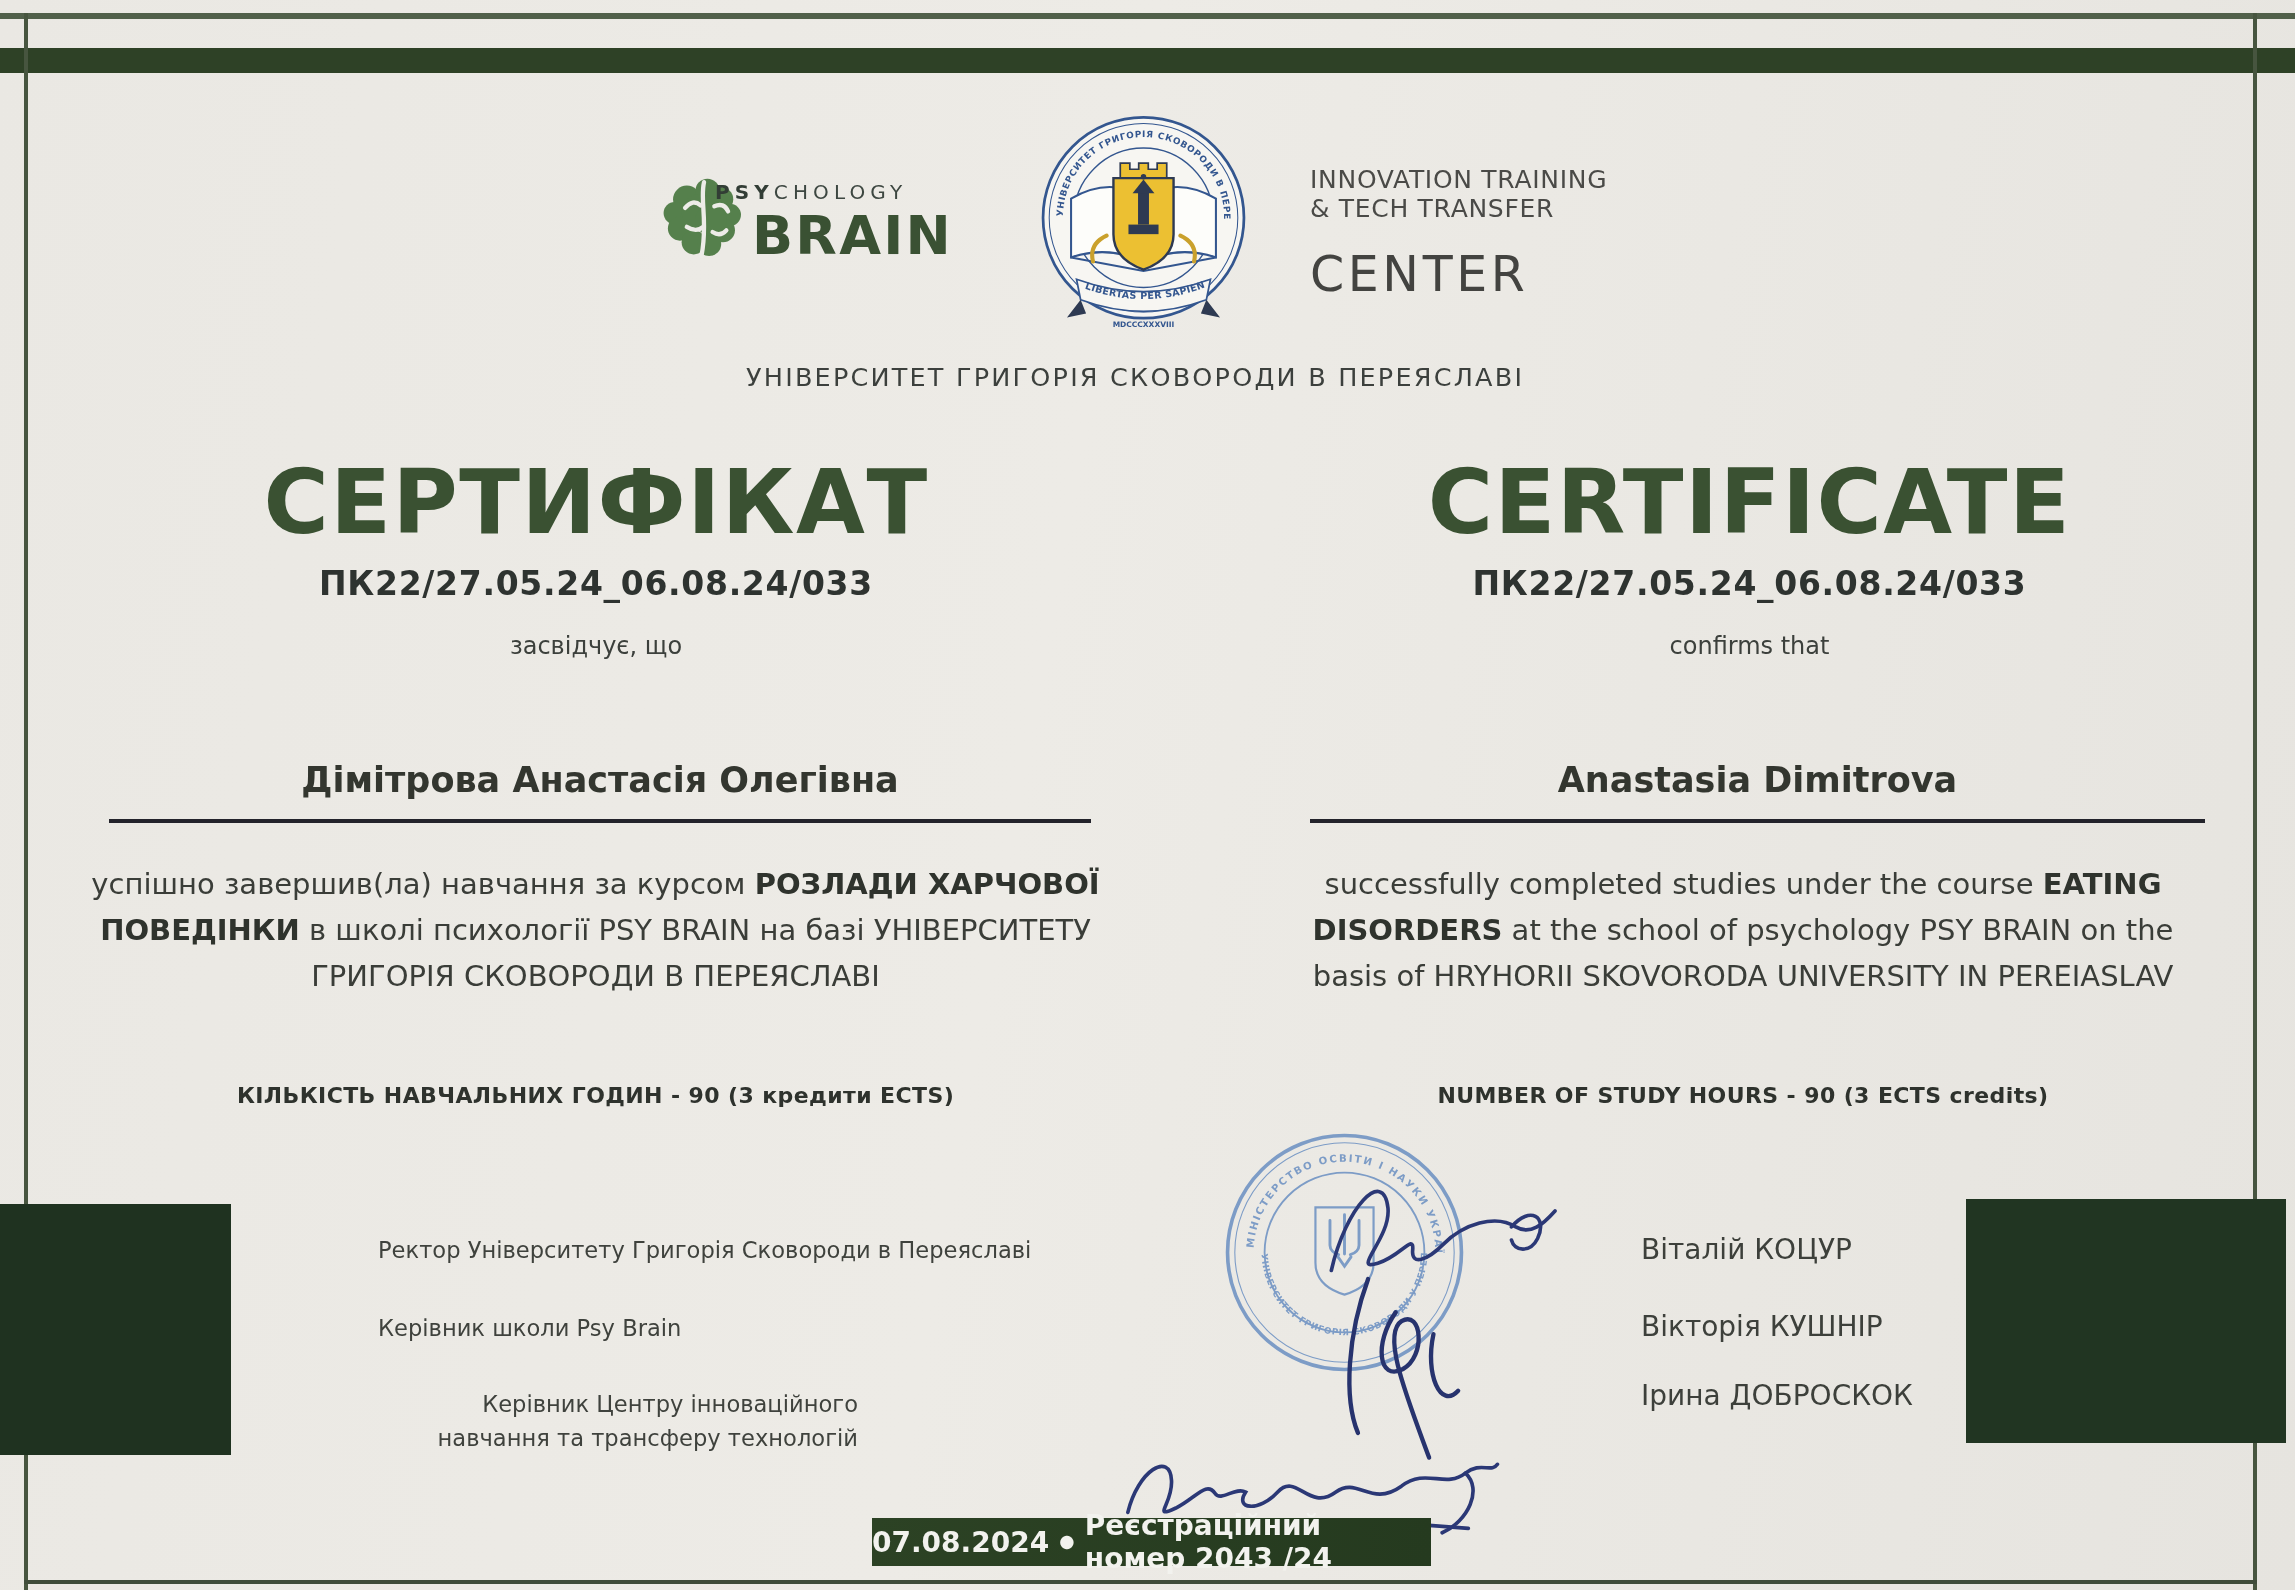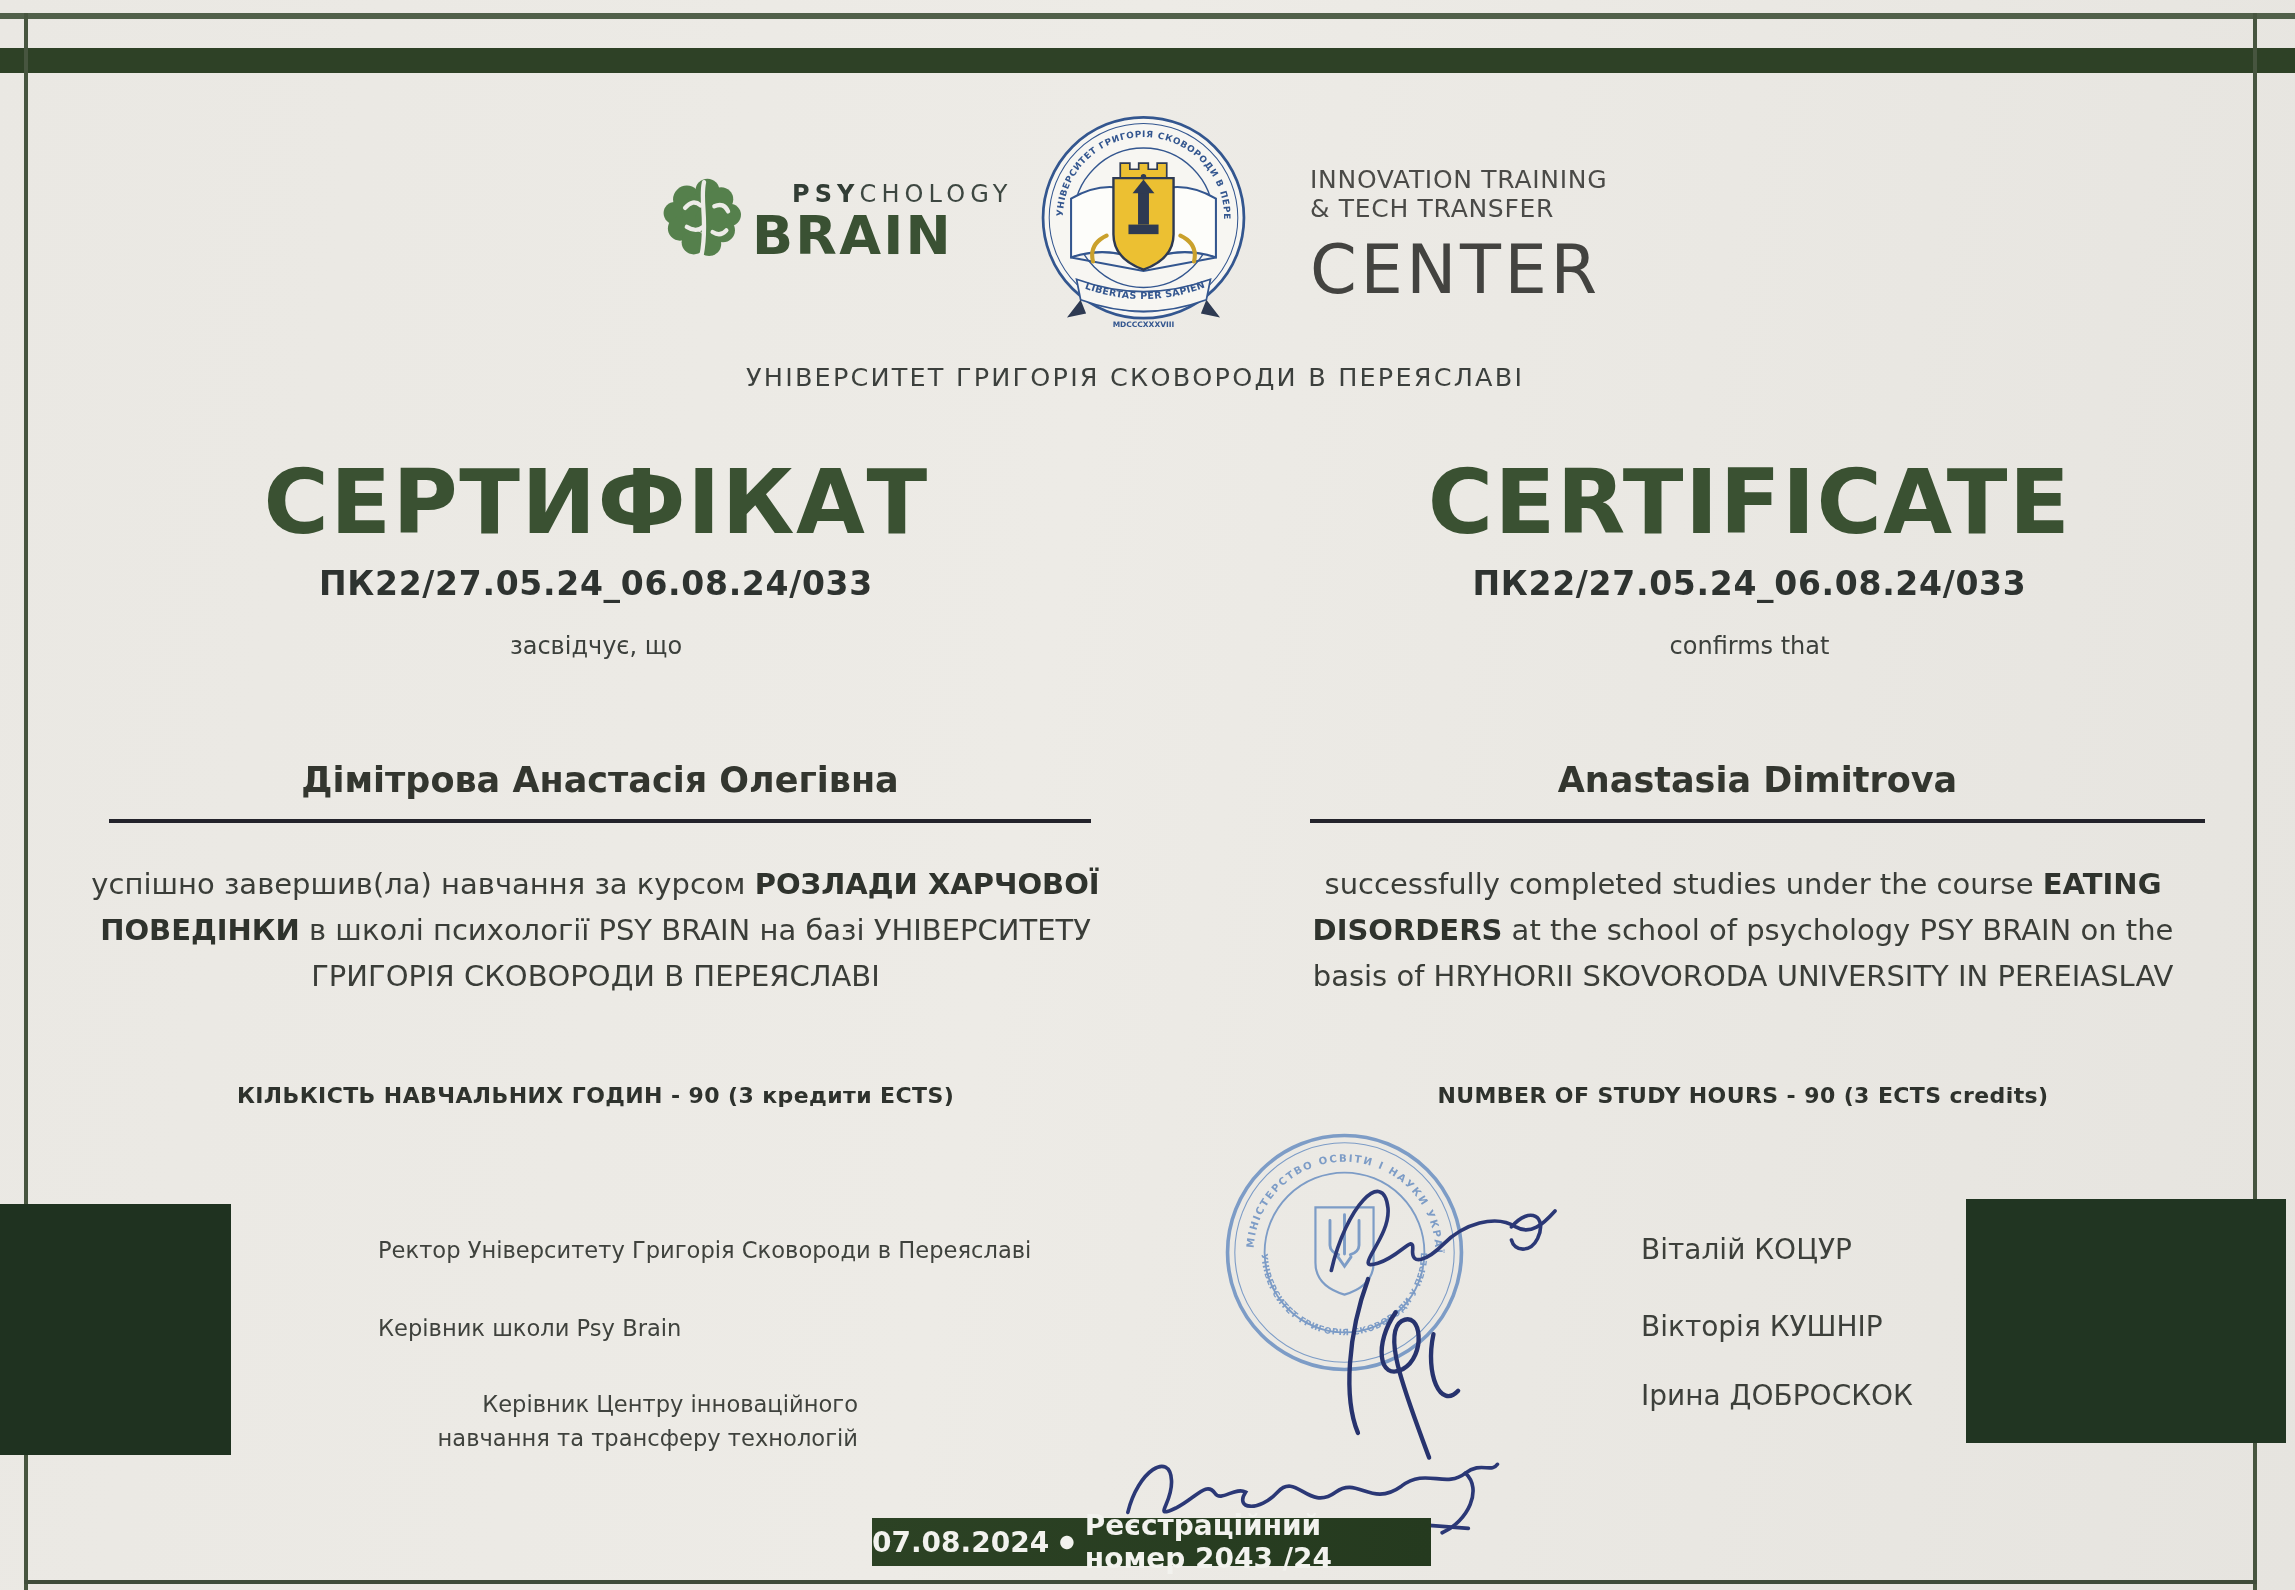--- a/index.html
+++ b/index.html
@@ -14,26 +14,26 @@
   .abs{position:absolute;}
   
   .top-thin-line{left:0;top:13px;width:2295px;height:5.8px;background:#51604a;}
   .top-bar{left:0;top:48px;width:2295px;height:25px;background:#2e4126;}
   .left-vline{left:24px;top:13px;width:4.4px;height:1577px;background:#47553f;}
   .right-vline{left:2253px;top:13px;width:4.4px;height:1577px;background:#47553f;}
   .bottom-line{left:24px;top:1580px;width:2233px;height:4.4px;background:#3f4c3a;}
   .left-block{left:0;top:1204px;width:231px;height:251px;background:#1f3220;}
   .right-block{left:1966px;top:1199px;width:320px;height:244px;background:#213522;}
   
-  .brand-word{left:792px;top:180px;width:240px;letter-spacing:5.1px;font-size:24px;color:#3d4741;}
+  .brand-word{left:715px;top:180px;width:240px;letter-spacing:5.1px;font-size:20px;color:#3d4741;}
   .brand-word b{color:#323d35;font-weight:bold;}
   .brand-main{left:752px;top:204px;font-size:54px;font-weight:bold;letter-spacing:2.2px;color:#3a5133;}
   .ittc{left:1310px;top:166px;width:313px;color:#4a4a47;}
   .ittc .l1{font-size:25px;letter-spacing:0.7px;line-height:1.15;}
-  .ittc .l3{font-size:67px;letter-spacing:3.6px;margin-top:7px;color:#434340;}
+  .ittc .l3{font-size:49px;letter-spacing:3.6px;margin-top:22px;color:#434340;}
   .uni-line{left:14.6px;top:362px;width:2241px;text-align:center;font-size:25.5px;letter-spacing:2.2px;color:#3c403d;}
   
   .col-title{top:450px;font-size:89px;font-weight:bold;letter-spacing:1.5px;color:#3a5132;text-align:center;}
   .col-title.l{left:116px;width:960px;}
   .col-title.r{left:1302px;width:895px;}
   .col-number{top:564px;font-size:33px;font-weight:bold;letter-spacing:0.7px;color:#2e3330;text-align:center;}
   .col-number.l{left:116px;width:960px;}
   .col-number.r{left:1302px;width:895px;}
   .col-confirms{top:632px;font-size:24px;color:#3c403c;text-align:center;}
   .col-confirms.l{left:116px;width:960px;}

